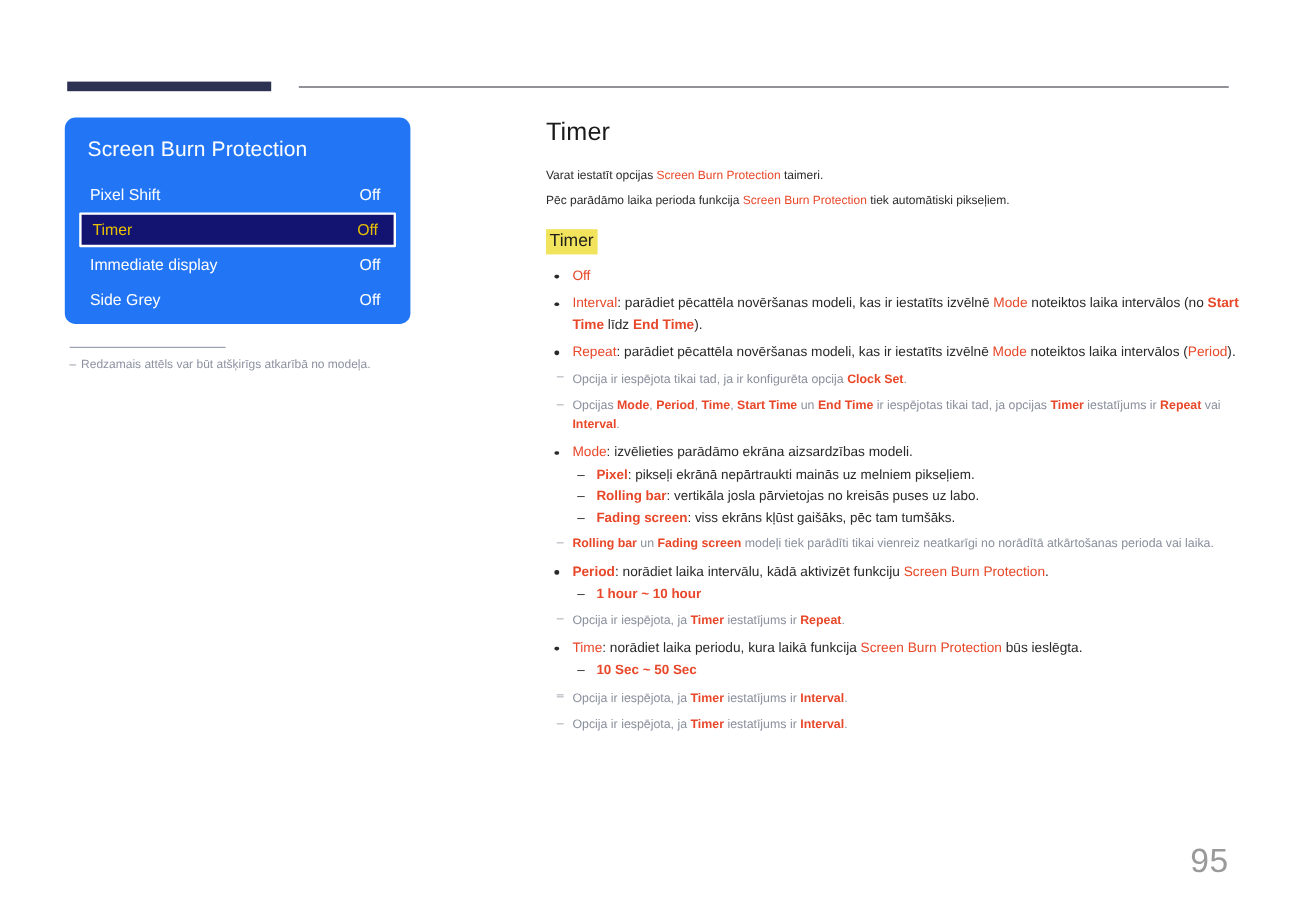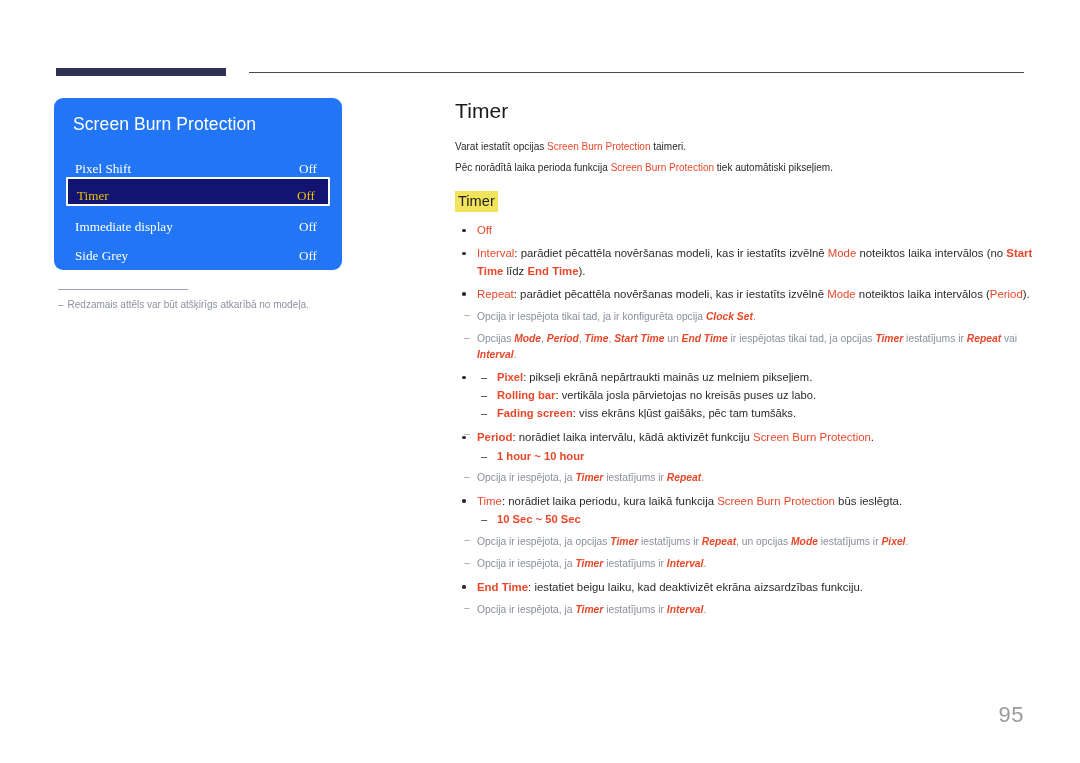--- a/index.html
+++ b/index.html
@@ -62,26 +62,25 @@
     line-height: 24px;
     font-weight: 400;
     letter-spacing: .1px;
     margin-bottom: 12px;
     padding-left: 1px;
   }
   .osd-row {
     position: relative;
     display: flex;
     justify-content: space-between;
-    align-items: flex-end;
+    align-items: center;
     height: 29px;
     padding: 0 7px 0 3px;
     color: #ffffff;
     font-size: 13.2px;
-    font-family: Liberation Serif, serif;
   }
   .osd-row .value { font-size: 13.2px; }
   .osd-row.selected {
     background: #131372;
     border: 2px solid #ffffff;
     border-radius: 1px;
     color: #e8c000;
     margin: 0 -6px;
     padding: 0 13px 0 9px;
     height: 29px;
@@ -193,29 +192,29 @@
     line-height: 15.5px;
     margin: 4px 0 7px 0;
   }
   .note > .ndash {
     position: absolute;
     left: 9px;
     top: -1.5px;
     font-size: 10.3px;
     color: #9ca1ad;
   }
-  .note .kw, .note .kw-b { color: #e8482a; font-style: italic; }
+  .note .kw, .note .kw-b { color: #e8482a; }
 
   .page-number {
     position: absolute;
     left: 0;
     top: 702px;
     width: 1024px;
     text-align: right;
-    font-size: 22px;
+    font-size: 28px;
     color: #9a9a9a;
     letter-spacing: .5px;
   }
 </style>
 </head>
 <body>
 
 <div class="page">
 
   <div class="header-rule">
@@ -252,46 +251,45 @@
     <span class="dash">‒</span><span>Redzamais attēls var būt atšķirīgs atkarībā no modeļa.</span>
   </div>
 
   <div class="content">
     <h1 class="page-title">Timer</h1>
 
     <p class="intro">
       <span>Varat iestatīt opcijas </span><span class="kw">Screen Burn Protection</span><span> taimeri.</span>
     </p>
     <p class="intro">
-      <span>Pēc norādītā laika perioda funkcija </span><span class="kw">Screen Burn Protection</span><span> tiek automātiski pikseļiem.</span>
+      <span>Pēc parādāmo laika perioda funkcija </span><span class="kw">Screen Burn Protection</span><span> tiek automātiski pikseļiem.</span>
     </p>
 
     <h2 class="sub-title">Timer</h2>
 
     <ul class="lv1" id="option-list">
         <li class="b1"><span class="dot"></span><span><span class="kw">Off</span></span></li>
         <li class="b1"><span class="dot"></span><span><span class="kw">Interval</span>: parādiet pēcattēla novēršanas modeli, kas ir iestatīts izvēlnē <span class="kw">Mode</span> noteiktos laika intervālos (no <span class="kw-b">Start Time</span> līdz <span class="kw-b">End Time</span>).</span></li>
         <li class="b1"><span class="dot"></span><span> <span class="kw">Repeat</span>: parādiet pēcattēla novēršanas modeli, kas ir iestatīts izvēlnē <span class="kw">Mode</span> noteiktos laika intervālos (<span class="kw">Period</span>).</span></li>
         <li class="note" style="list-style: none;"><span class="ndash">‒</span><span>Opcija ir iespējota tikai tad, ja ir konfigurēta opcija <span class="kw-b">Clock Set</span>.</span></li>
         <li class="note" style="list-style: none;"><span class="ndash">‒</span><span>Opcijas <span class="kw-b">Mode</span>, <span class="kw-b">Period</span>, <span class="kw-b">Time</span>, <span class="kw-b">Start Time</span> un <span class="kw-b">End Time</span> ir iespējotas tikai tad, ja opcijas <span class="kw-b">Timer</span> iestatījums ir <span class="kw-b">Repeat</span> vai <span class="kw-b">Interval</span>.</span></li>
-        <li class="b1"><span class="dot"></span><ul class="lv2">
+        <li class="b1"><span class="dot"></span><span><span class="kw">Mode</span>: izvēlieties parādāmo ekrāna aizsardzības modeli.</span><ul class="lv2">
             <li class="b2"><span class="dash2">–</span><span><span class="kw-b">Pixel</span>: pikseļi ekrānā nepārtraukti mainās uz melniem pikseļiem.</span></li>
             <li class="b2"><span class="dash2">–</span><span><span class="kw-b">Rolling bar</span>: vertikāla josla pārvietojas no kreisās puses uz labo.</span></li>
             <li class="b2"><span class="dash2">–</span><span><span class="kw-b">Fading screen</span>: viss ekrāns kļūst gaišāks, pēc tam tumšāks.</span></li>
           </ul></li>
-        <li class="note" style="list-style: none;"><span class="ndash">‒</span></li>
+        <li class="note" style="list-style: none;"><span class="ndash">‒</span><span><span class="kw-b">Rolling bar</span> un <span class="kw-b">Fading screen</span> modeļi tiek parādīti tikai vienreiz neatkarīgi no norādītā atkārtošanas perioda vai laika.</span></li>
         <li class="b1"><span class="dot"></span><span><span class="kw-b">Period</span>: norādiet laika intervālu, kādā aktivizēt funkciju <span class="kw">Screen Burn Protection</span>.</span><ul class="lv2">
             <li class="b2"><span class="dash2">–</span><span> <span class="kw-b">1 hour ~ 10 hour</span></span></li>
           </ul></li>
         <li class="note" style="list-style: none;"><span class="ndash">‒</span><span>Opcija ir iespējota, ja <span class="kw-b">Timer</span> iestatījums ir <span class="kw-b">Repeat</span>.</span></li>
         <li class="b1"><span class="dot"></span><span><span class="kw">Time</span>: norādiet laika periodu, kura laikā funkcija <span class="kw">Screen Burn Protection</span> būs ieslēgta.</span><ul class="lv2">
             <li class="b2"><span class="dash2">–</span><span> <span class="kw-b">10 Sec ~ 50 Sec</span></span></li>
           </ul></li>
-        <li class="note" style="list-style: none;"><span class="ndash">‒</span><span>Opcija ir iespējota, ja opcijas <span class="kw-b">Timer</span> iestatījums ir <span class="kw-b">Repeat</span>, un opcijas <span class="kw-b">Mode</span> iestatījums ir <span class="kw-b">Pixel</span>.</span></li>
+        <li class="note" style="list-style: none;"><span class="ndash">‒</span></li>
         <li class="note" style="list-style: none;"><span class="ndash">‒</span><span>Opcija ir iespējota, ja <span class="kw-b">Timer</span> iestatījums ir <span class="kw-b">Interval</span>.</span></li>
-        <li class="b1"><span class="dot"></span><span><span class="kw-b">End Time</span>: iestatiet beigu laiku, kad deaktivizēt ekrāna aizsardzības funkciju.</span></li>
         <li class="note" style="list-style: none;"><span class="ndash">‒</span><span>Opcija ir iespējota, ja <span class="kw-b">Timer</span> iestatījums ir <span class="kw-b">Interval</span>.</span></li>
       </ul>
   </div>
 
   <div class="page-number">95</div>
 
 </div>
 
 </body></html>

